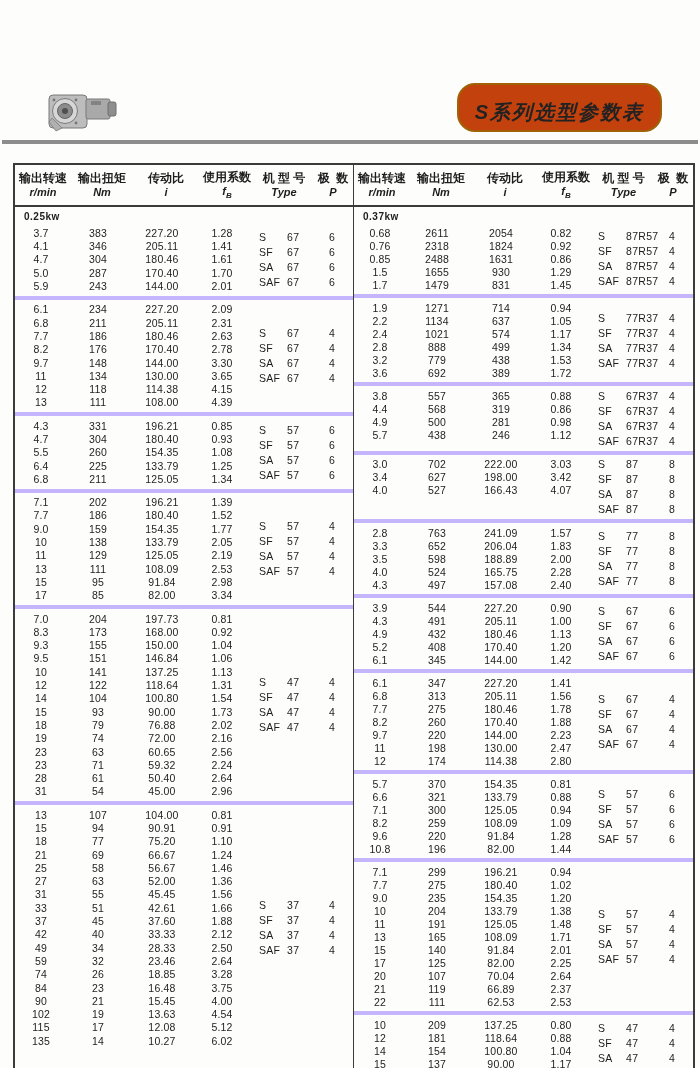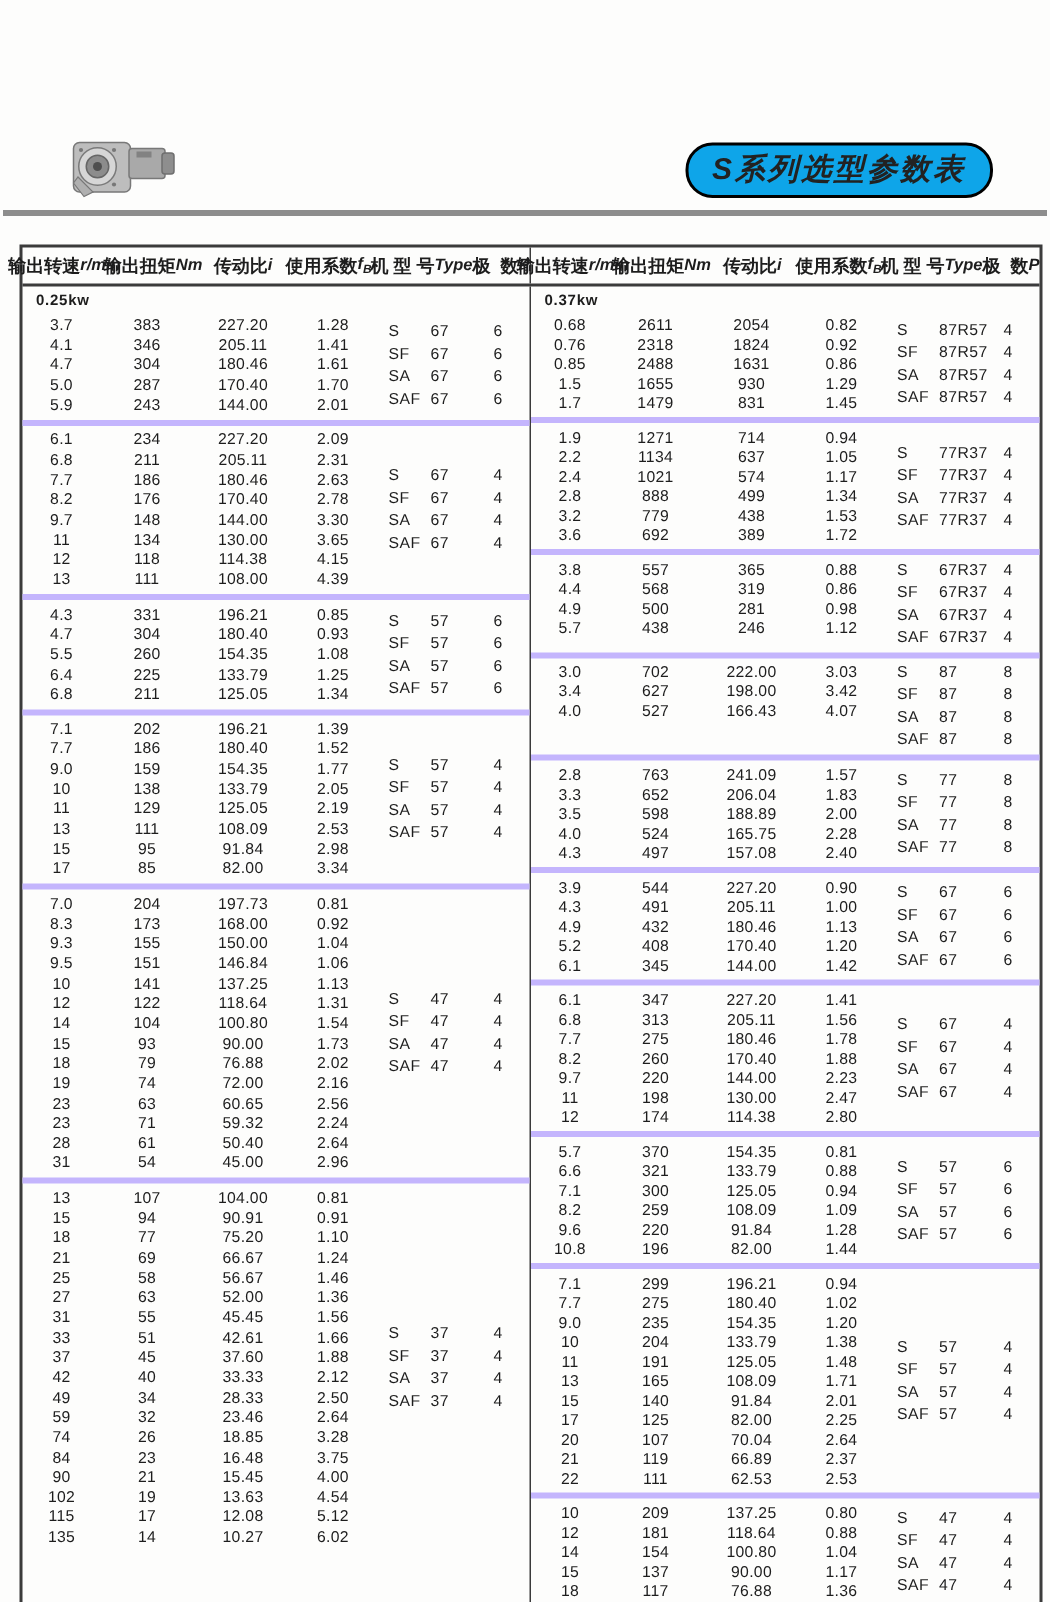--- a/index.html
+++ b/index.html
@@ -1,30 +1,30 @@
 <!DOCTYPE html>
 <html><head>
 <meta charset="utf-8">
 <style>
   html,body{margin:0;padding:0;background:#fdfdfc;}
   body{width:700px;height:1068px;font-family:"Liberation Sans","DejaVu Sans",sans-serif;color:#1d1d1d;position:relative;overflow:hidden;}
 
   
   .topbar{height:140px;display:flex;align-items:flex-end;justify-content:space-between;padding:0 38px 8px 46px;box-sizing:border-box;}
   .motor-art{width:74px;height:44px;}
-  .title-pill{border:2px solid #000000;border-radius:18px;padding:2px 16px 4px 16px;background:#0ea5e9;}
+  .title-pill{border:2px solid #a16207;border-radius:18px;padding:14px 16px 4px 16px;background:#c2410c;}
   .title-pill span{font-size:20px;font-weight:bold;font-style:italic;letter-spacing:2px;color:#222;}
   .rule{border-top:4px solid #8d8d8d;margin:0 2px;}
 
   
   .param-table{margin:19px 4px 0 13px;width:682px;border:2px solid #3b3b3b;box-sizing:border-box;background:#fdfdfc;}
   .thead{display:flex;border-bottom:2px solid #3b3b3b;}
   .thead-half{width:50%;display:flex;box-sizing:border-box;padding:5px 0 4px 0;}
   .thead-half.first{border-right:1px solid #3b3b3b;}
-  .hcell{display:flex;align-items:center;justify-content:center;line-height:1.25;}
+  .hcell{display:flex;flex-direction:column;align-items:center;justify-content:center;line-height:1.25;}
   .hcell .zh{font-size:12px;font-weight:bold;white-space:pre;}
   .hcell .en{font-size:11px;font-weight:bold;font-style:italic;}
   .hcell .en sub{font-size:8px;}
   .h0{width:56px;} .h1{width:62px;} .h2{width:66px;} .h3{width:56px;}
   .h4{flex:1;} .h5{width:40px;}
 
   .tbody{display:flex;align-items:stretch;}
   .half{width:50%;box-sizing:border-box;padding-bottom:4px;}
   .half.left{border-right:1px solid #3b3b3b;}
 

